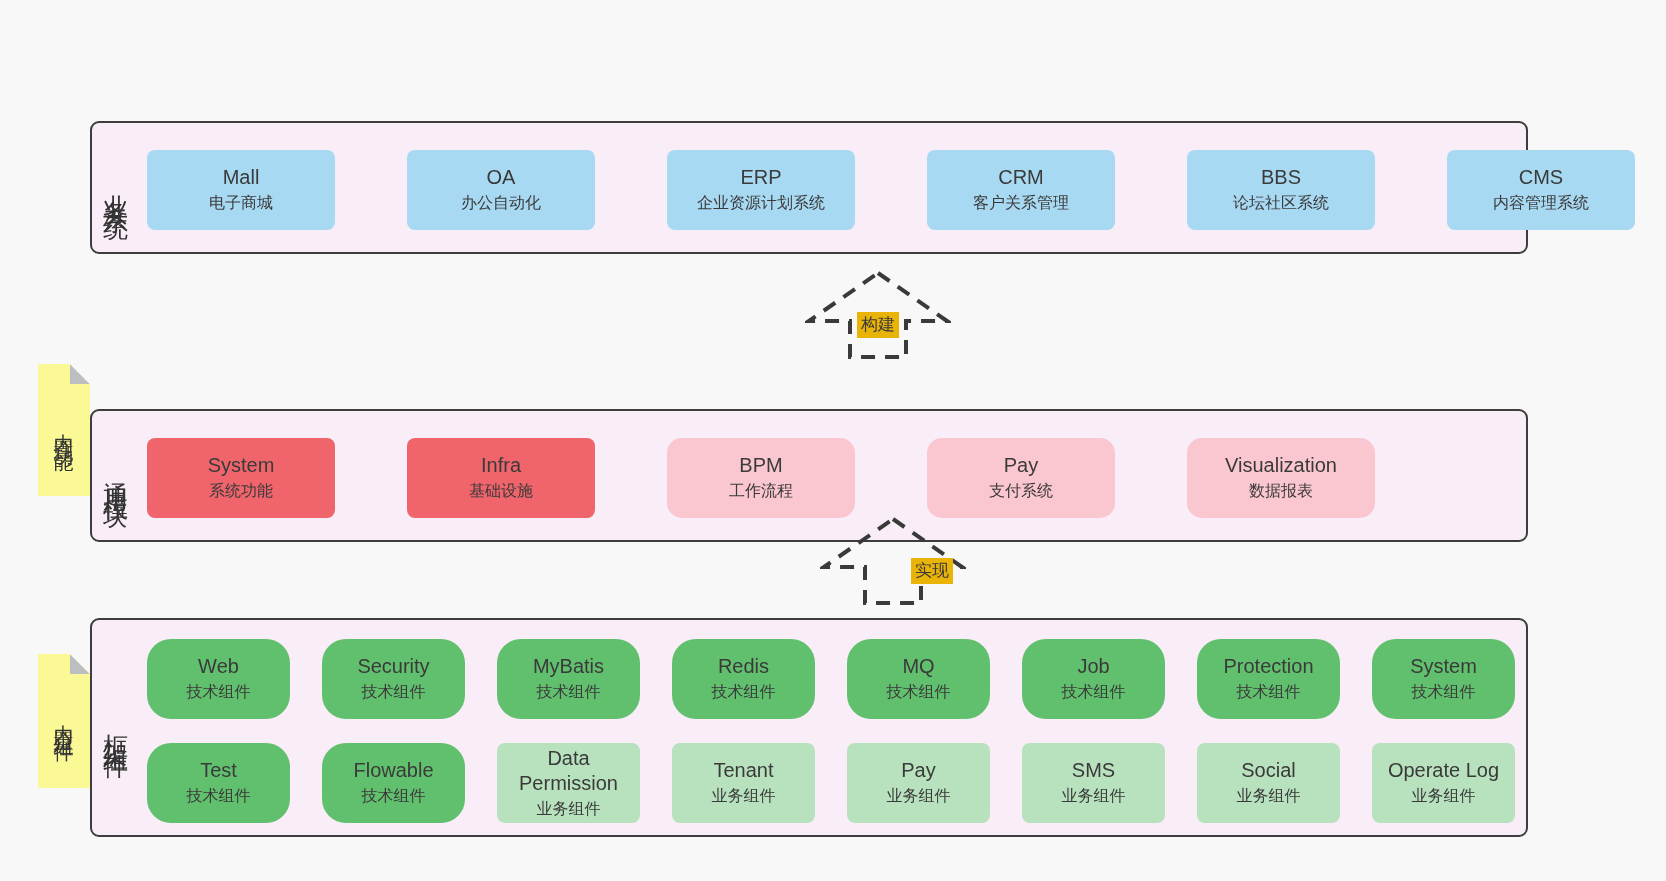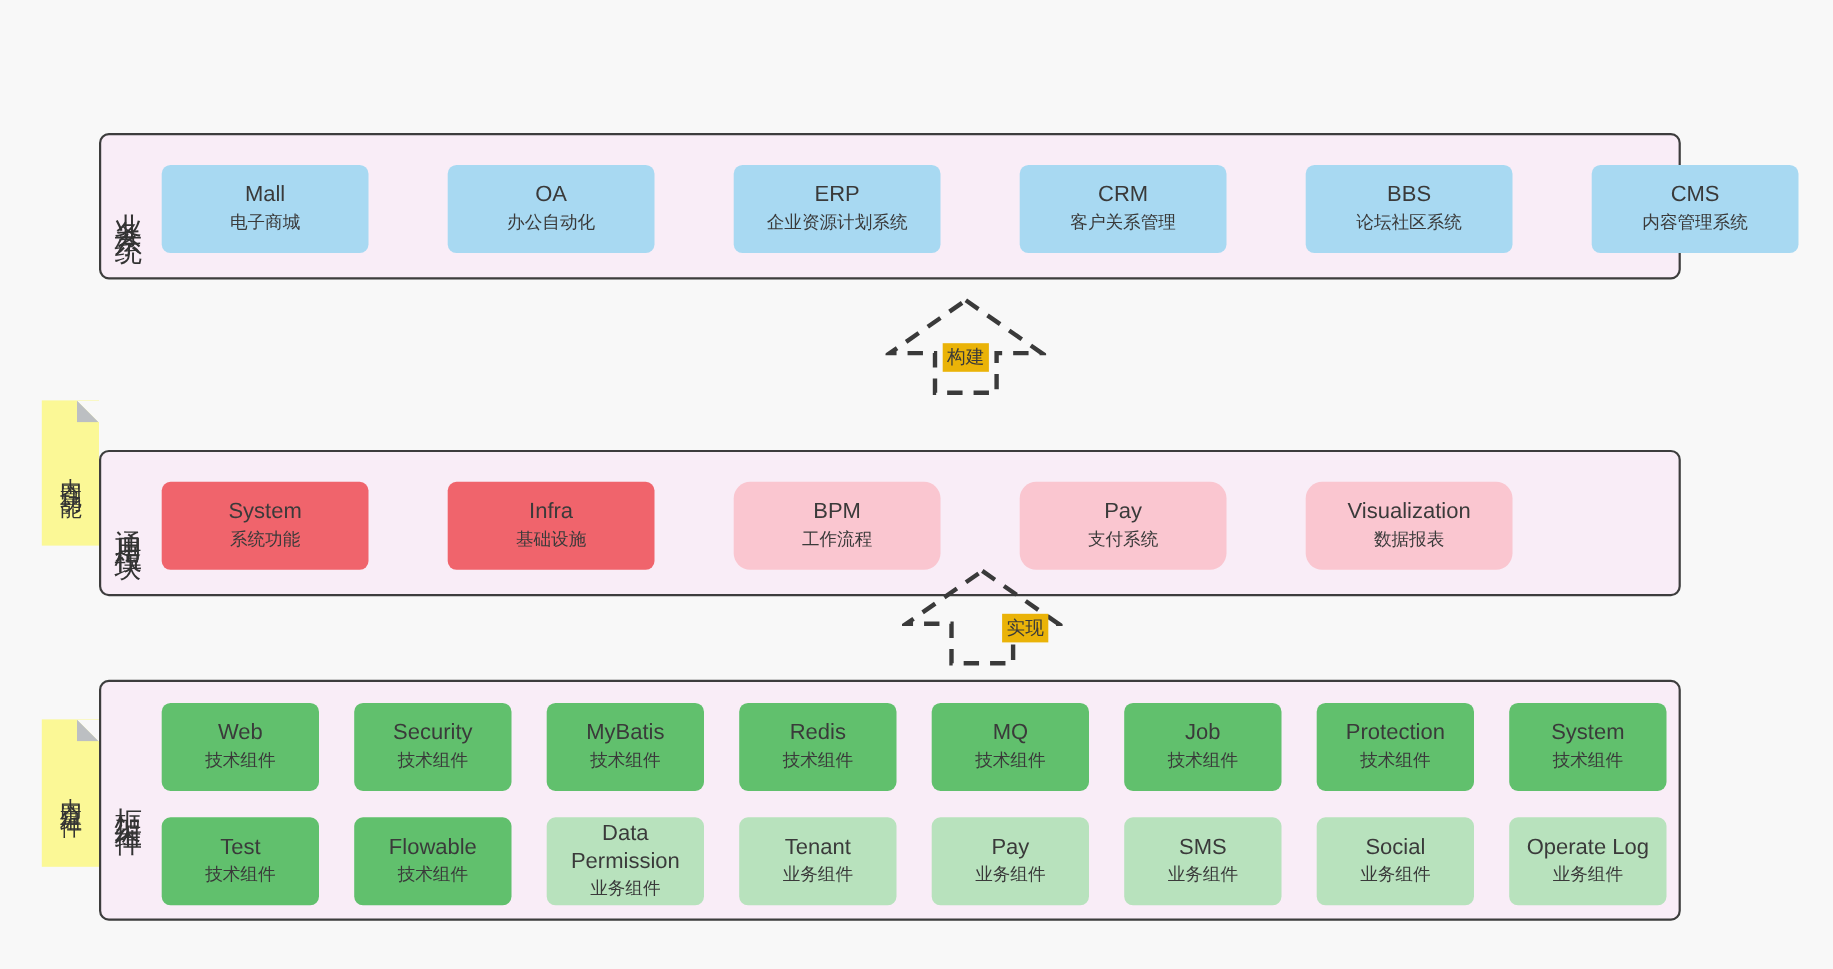--- a/index.html
+++ b/index.html
@@ -27,21 +27,21 @@
   .item{
     height:80px;border-radius:8px;
     display:flex;flex-direction:column;justify-content:center;align-items:center;
     text-align:center;line-height:25px;padding:0 4px;box-sizing:border-box;
   }
   .item-name{font-size:20px;}
   .item-sub{font-size:16px;}
   .blue{background:#a8d9f2;}
   .red{background:#f0646c;}
   .pink{background:#fac6d0;border-radius:15px;}
-  .green{background:#61c06d;}
+  .green{background:#61c06d;border-radius:24px;}
   .greenlight{background:#b8e2bd;}
   .sticky{position:absolute;left:38px;width:52px;background:#fbf896;}
   .sticky-mid{top:364px;height:132px;}
   .sticky-bot{top:654px;height:134px;}
   .sticky-text{
     position:absolute;left:50%;top:50%;transform:translate(-50%,-50%);
     writing-mode:vertical-rl;text-orientation:upright;
     font-size:20px;letter-spacing:6px;color:#333;line-height:1;white-space:nowrap;
   }
   .fold{position:absolute;top:0;right:0;width:20px;height:20px;}

